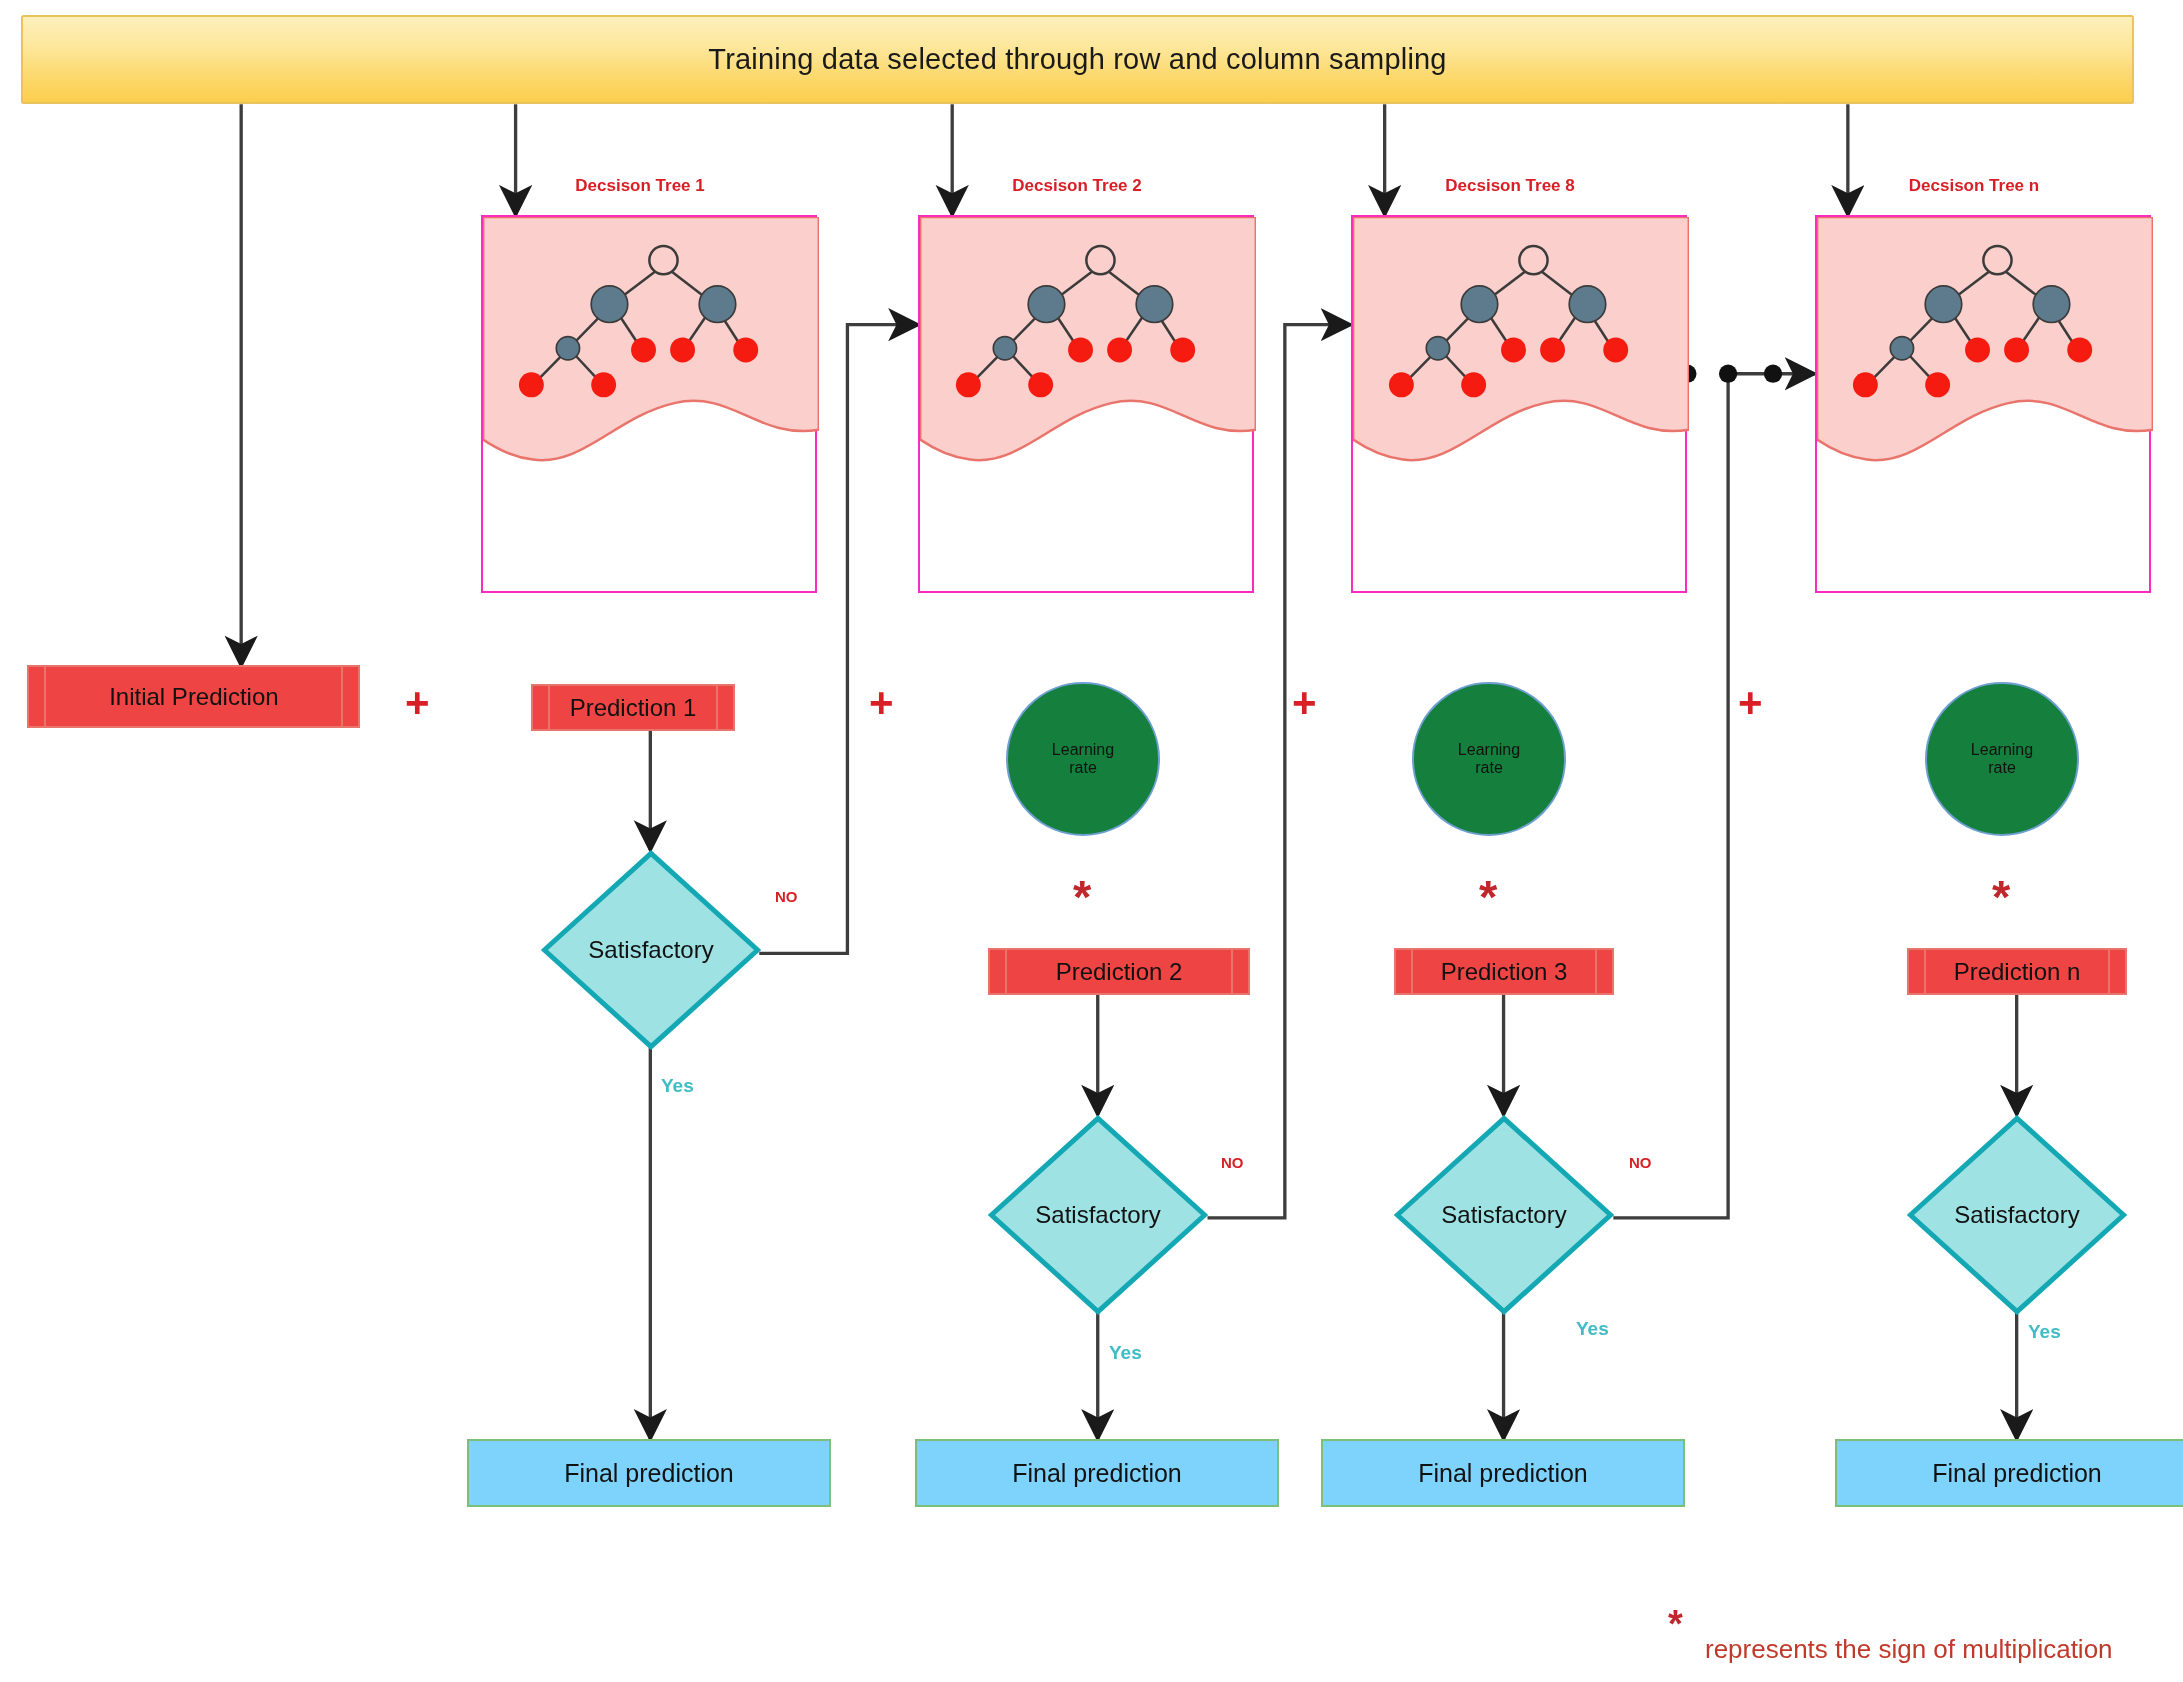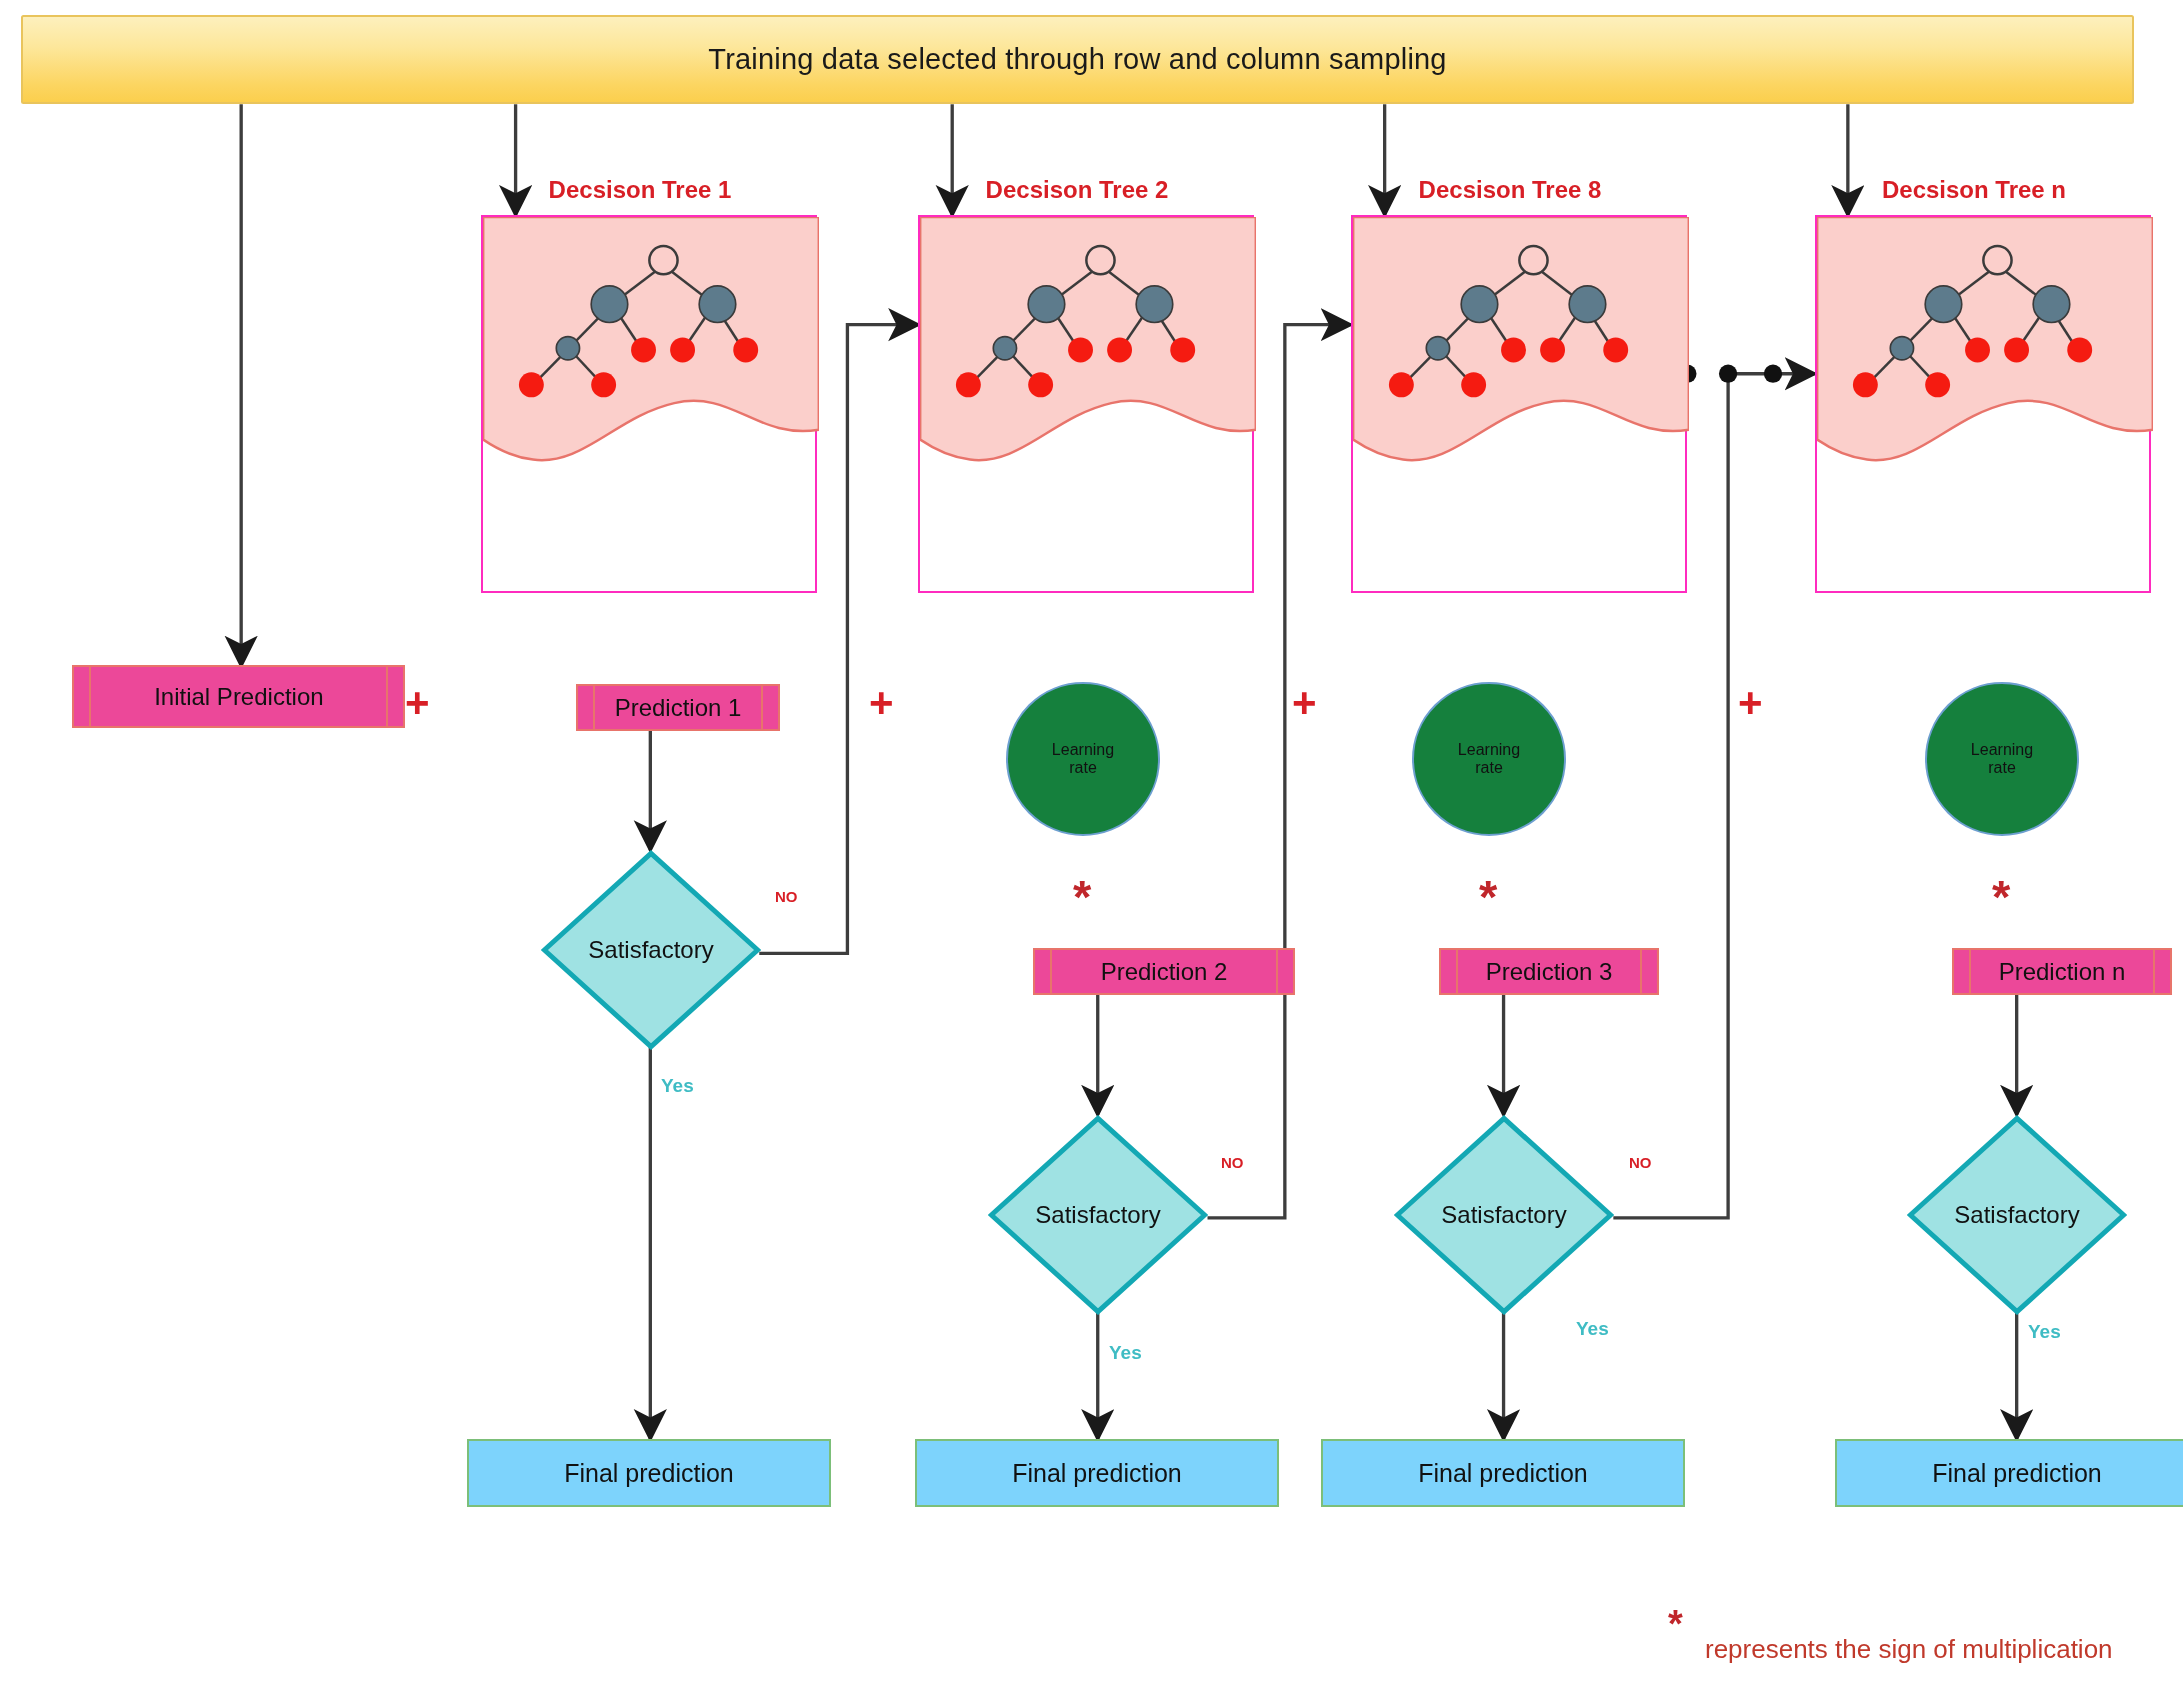--- a/index.html
+++ b/index.html
@@ -14,30 +14,30 @@
     left:21px;top:15px;width:2113px;height:89px;
     background:linear-gradient(to bottom,#fdf0bd 0%,#fde79b 35%,#fcd561 80%,#fbcf4d 100%);
     border:2.5px solid #e9c45c;border-radius:2.5px;
     display:flex;align-items:center;justify-content:center;
     box-sizing:border-box;
   }
   .banner-text{font-size:29px;color:#1a1a1a;letter-spacing:0.2px;}
 
   
   .tree-title{
-    font-size:24px;font-weight:bold;color:#d81f26;
+    font-size:17px;font-weight:bold;color:#d81f26;
     text-align:center;white-space:nowrap;
   }
   .tree-box{border:2.5px solid #ff2bbf;box-sizing:border-box;background:#ffffff;}
 
   
   .pp-box{
-    background:#ec4899;border:2.5px solid #e8746b;box-sizing:border-box;
+    background:#ef4444;border:2.5px solid #e8746b;box-sizing:border-box;
     display:flex;align-items:center;justify-content:center;
-    font-size:24px;color:#111;margin-left:45px;
+    font-size:24px;color:#111;
   }
   .pp-box::before,.pp-box::after{
     content:"";position:absolute;top:0;bottom:0;width:0;
     border-left:2.5px solid #e8746b;
   }
   .pp-box::before{left:15px;}
   .pp-box::after{right:15px;}
 
   
   .lr-circle{

